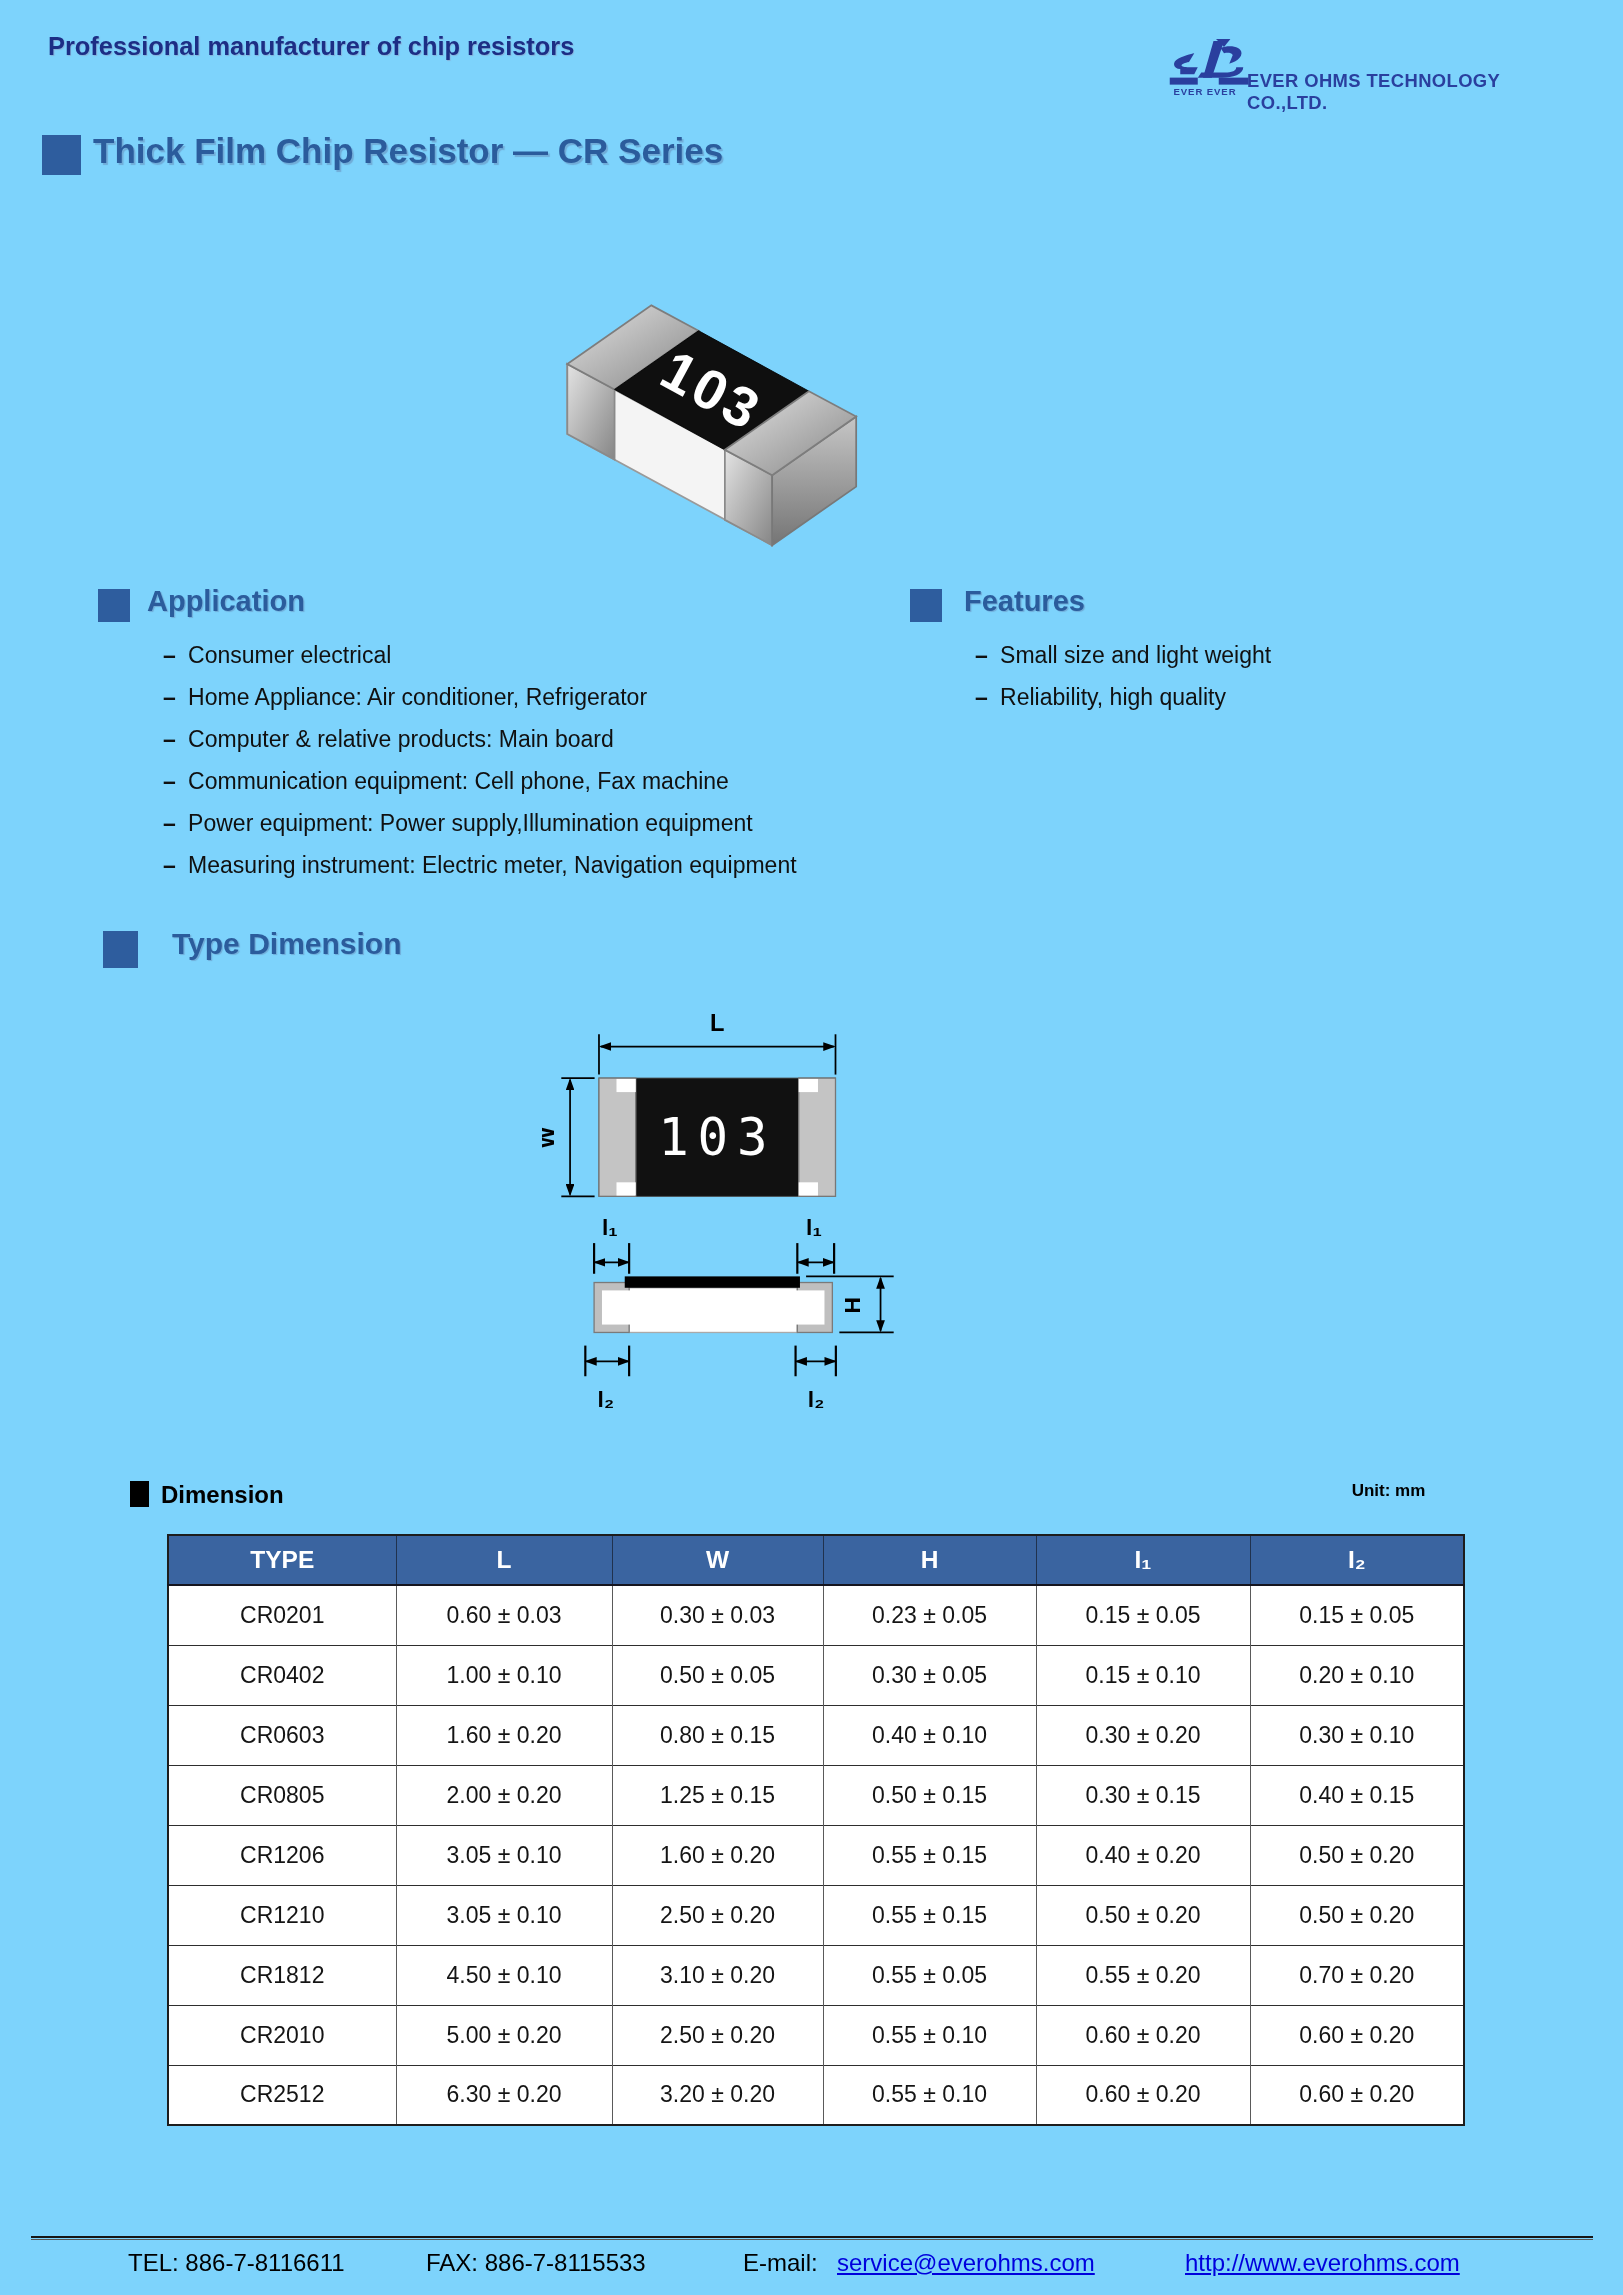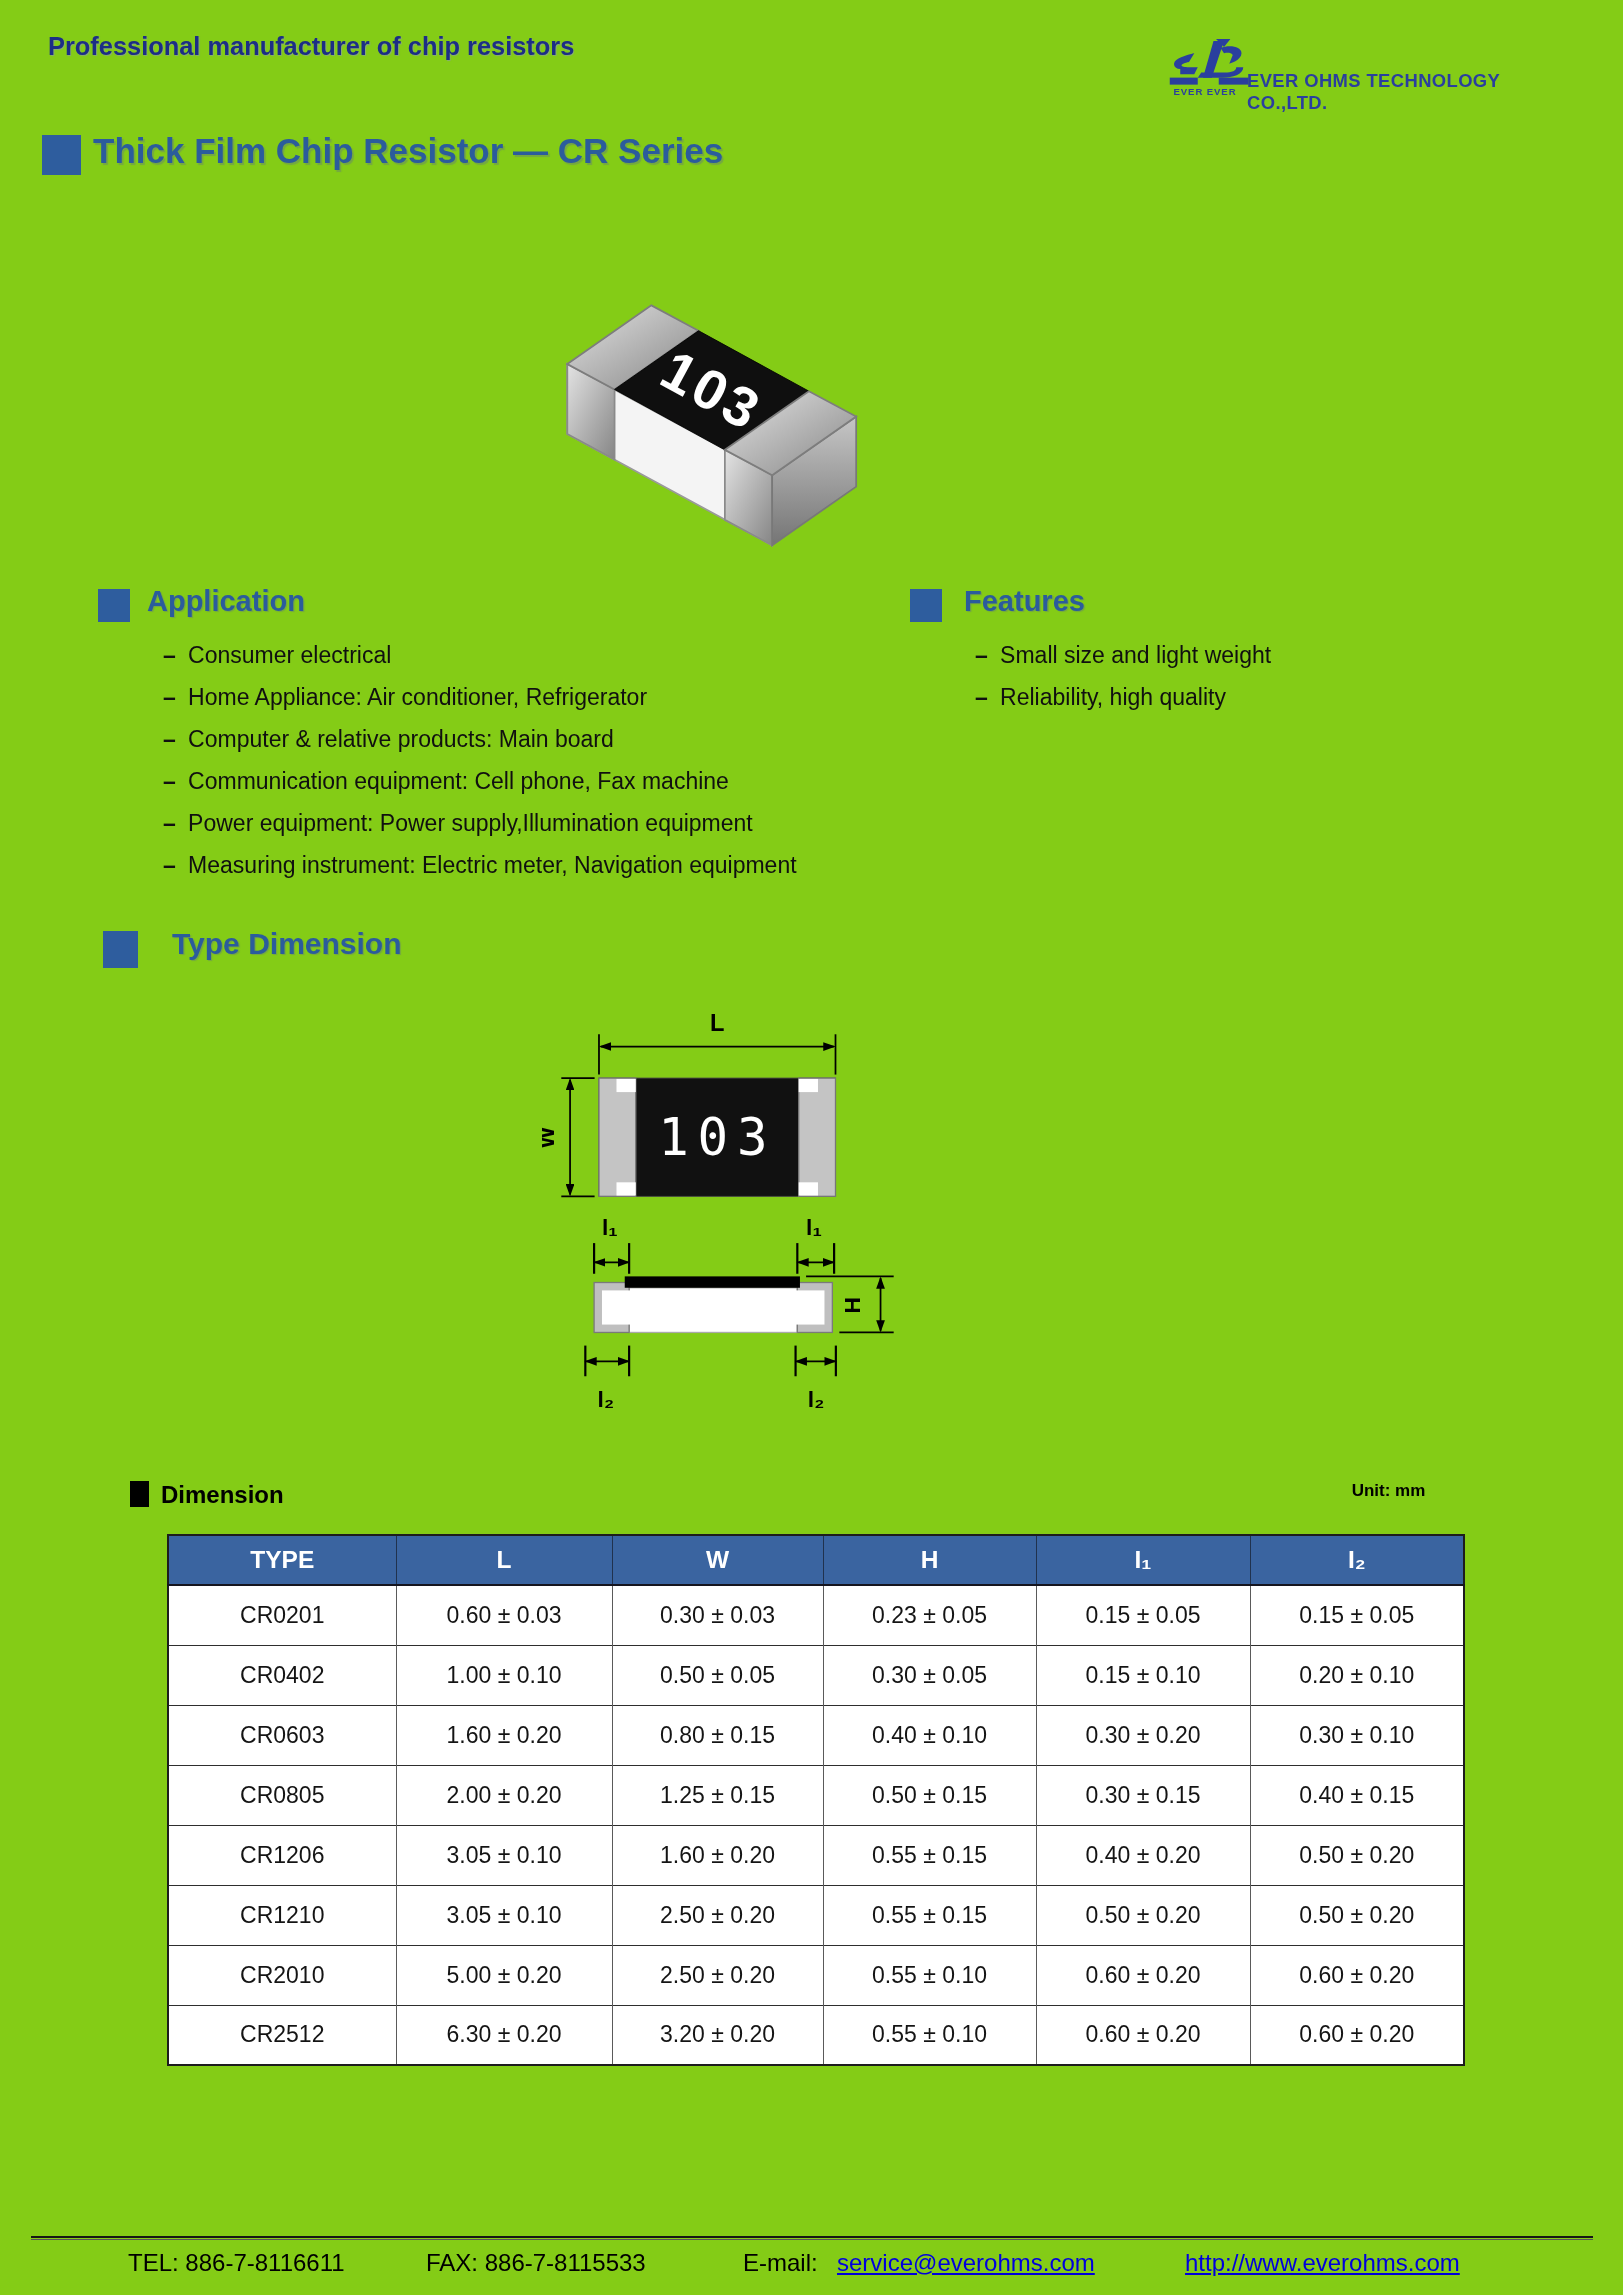--- a/index.html
+++ b/index.html
@@ -1,18 +1,18 @@
 <!DOCTYPE html>
 <html style="font-size:14px"><head>
 <meta charset="utf-8">
 <style>
   * { margin:0; padding:0; box-sizing:border-box; }
   body { background:#e8e8e8; font-family:"Liberation Sans", sans-serif; }
   #page {
-    position:relative; width:1623px; height:2295px; background:#84cc16;
+    position:relative; width:1623px; height:2295px; background:#7dd3fc;
     margin:0 auto; overflow:hidden; color:#111;
   }
   
   .tagline {
     position:absolute; left:48px; top:32px;
     font-size:25.4px; font-weight:bold; color:#1c2e85;
     text-shadow:0.9px 0.9px 0.9px rgba(140,150,190,.55);
   }
   .logo-block { position:absolute; left:1135px; top:28px; width:412px; height:70px; }
   .logo-glyph { position:absolute; left:33px; top:10.5px; }
@@ -303,20 +303,28 @@
         </tr>
         <tr>
           <td>CR1210</td>
           <td>3.05 ± 0.10</td>
           <td>2.50 ± 0.20</td>
           <td>0.55 ± 0.15</td>
           <td>0.50 ± 0.20</td>
           <td>0.50 ± 0.20</td>
         </tr>
         <tr>
+          <td>CR1812</td>
+          <td>4.50 ± 0.10</td>
+          <td>3.10 ± 0.20</td>
+          <td>0.55 ± 0.05</td>
+          <td>0.55 ± 0.20</td>
+          <td>0.70 ± 0.20</td>
+        </tr>
+        <tr>
           <td>CR2010</td>
           <td>5.00 ± 0.20</td>
           <td>2.50 ± 0.20</td>
           <td>0.55 ± 0.10</td>
           <td>0.60 ± 0.20</td>
           <td>0.60 ± 0.20</td>
         </tr>
         <tr>
           <td>CR2512</td>
           <td>6.30 ± 0.20</td>

